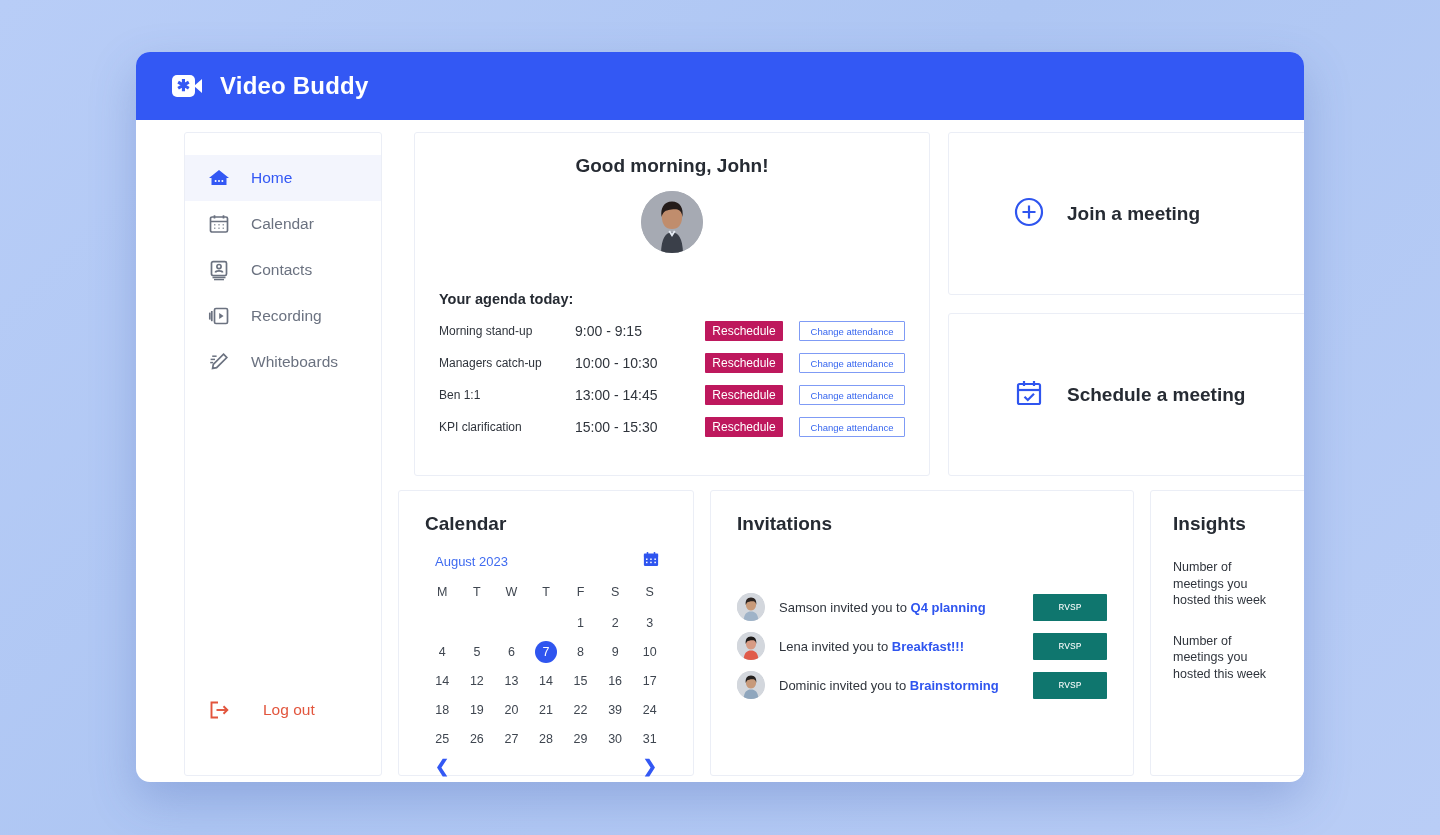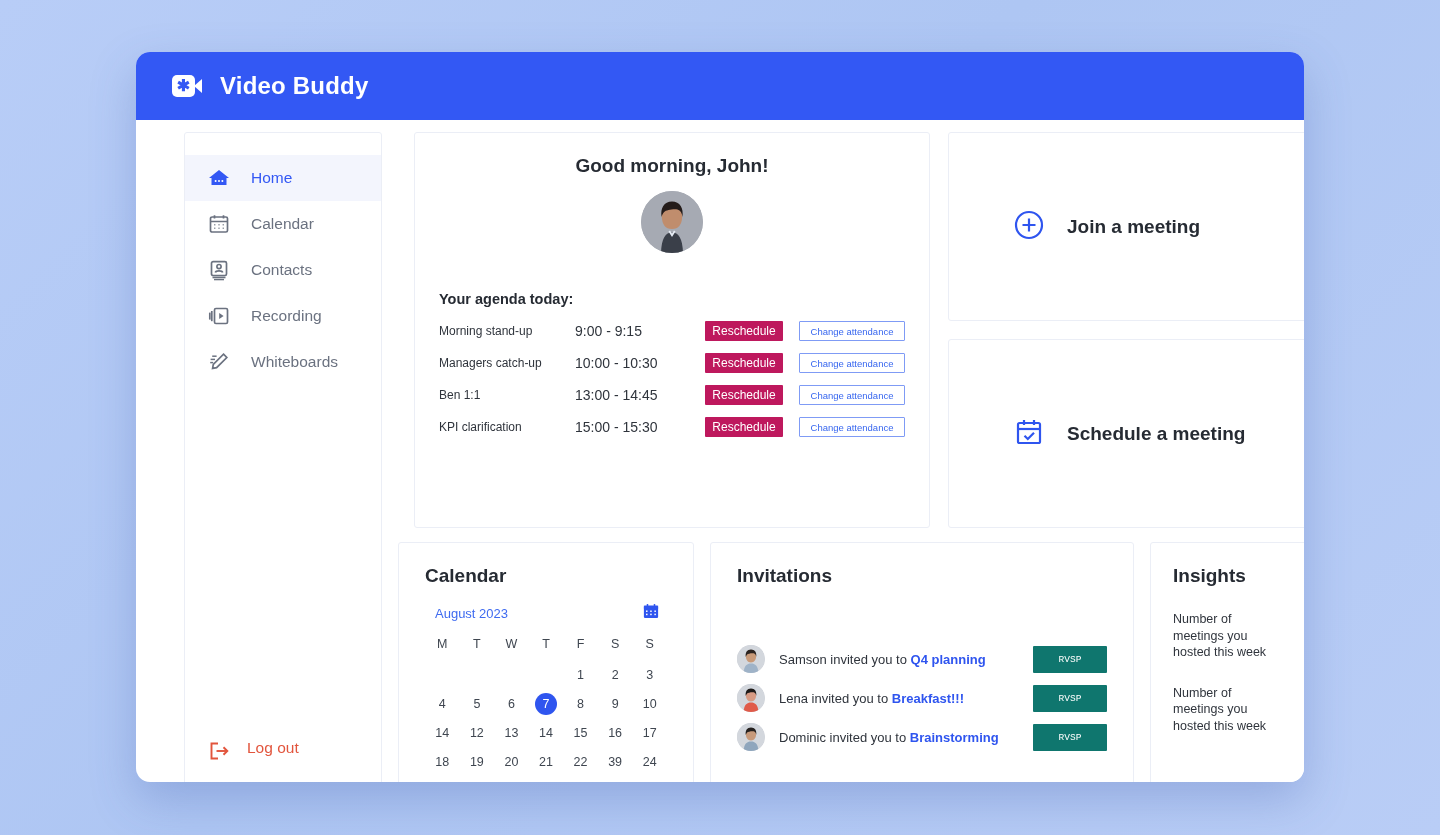--- a/index.html
+++ b/index.html
@@ -67,28 +67,28 @@
     height: 46px; padding-left: 22px; gap: 20px;
     cursor: pointer;
   }
   .nav-item.active { background: #f3f5fd; }
   .nav-label { font-size: 15.5px; color: #6b7280; }
   .nav-item.active .nav-label { color: #3358f4; font-weight: 500; }
   .nav-icon { width: 24px; height: 24px; display: block; }
 
   .sidebar-spacer { flex: 1; }
   .logout {
-    display: flex; align-items: flex-start; gap: 16px;
+    display: flex; align-items: center; gap: 32px;
     padding-left: 22px; height: 46px; margin-bottom: 42px; cursor: pointer;
   }
   .logout-label { font-size: 15.5px; color: #e2553d; }
 
   
   .main { flex: 1; display: flex; flex-direction: column; gap: 14px; }
-  .main-top { display: flex; gap: 18px; height: 396px; padding-left: 16px; }
+  .main-top { display: flex; gap: 18px; height: 344px; padding-left: 16px; }
   .main-bottom { display: flex; gap: 16px; flex: 1; }
 
   .card {
     background: #ffffff;
     border: 1px solid #ebeef6;
     border-radius: 3px;
   }
 
   
   .greeting-card { flex: 1; padding: 22px 24px 10px; }

